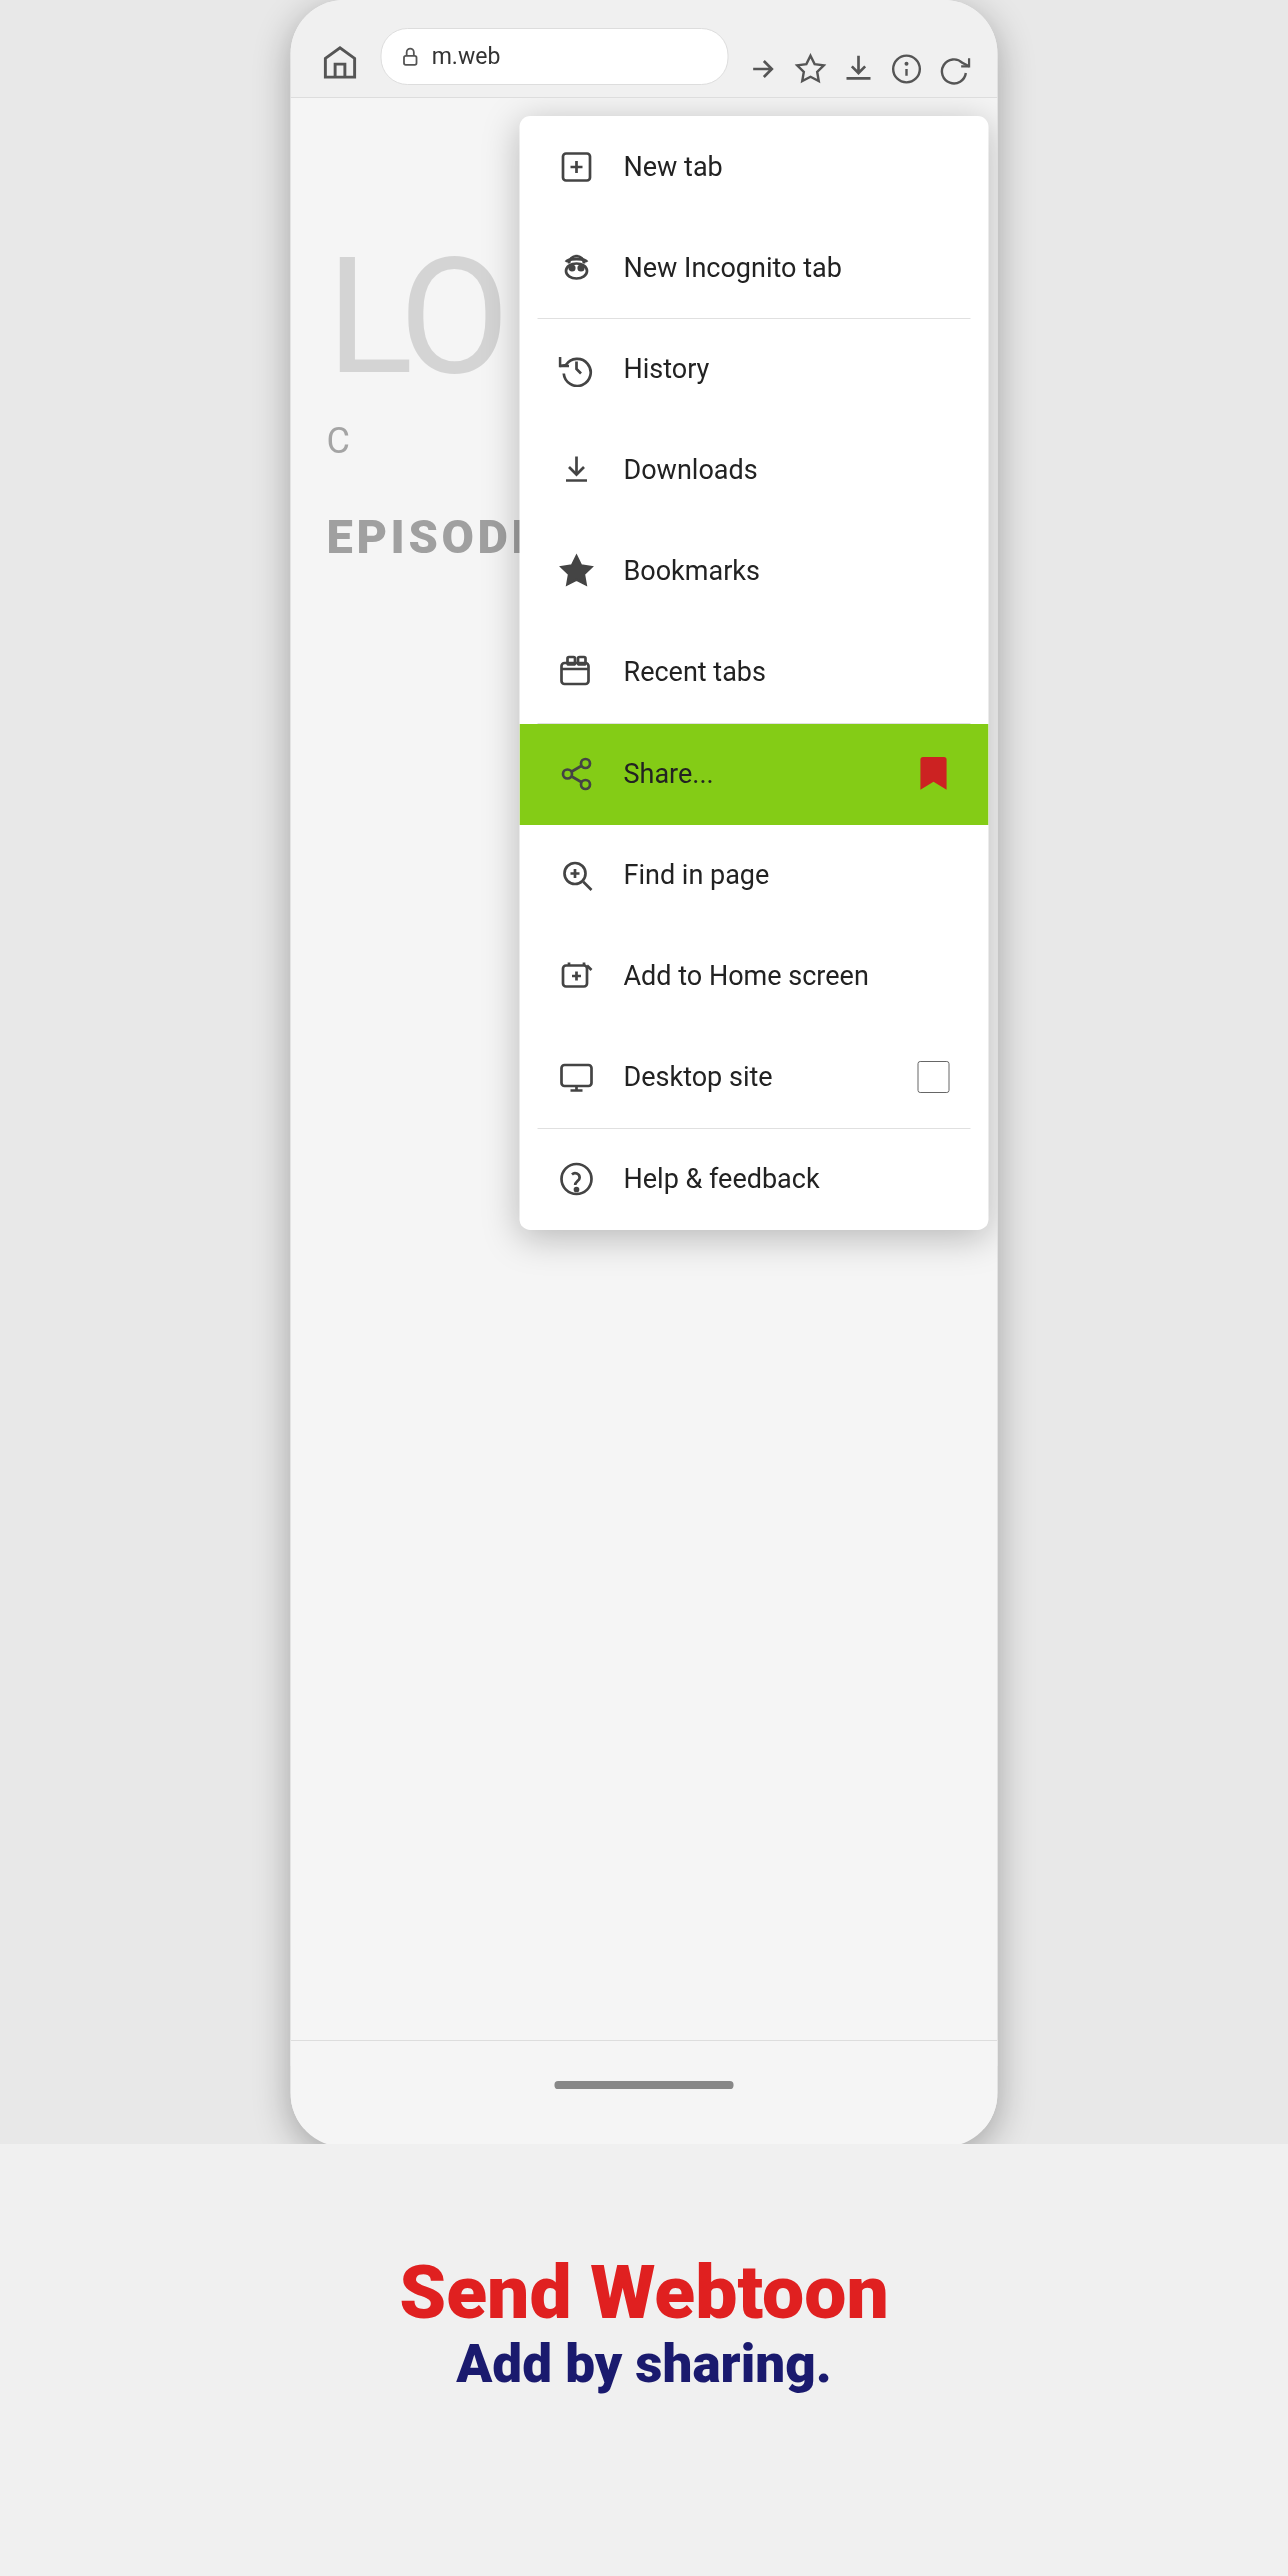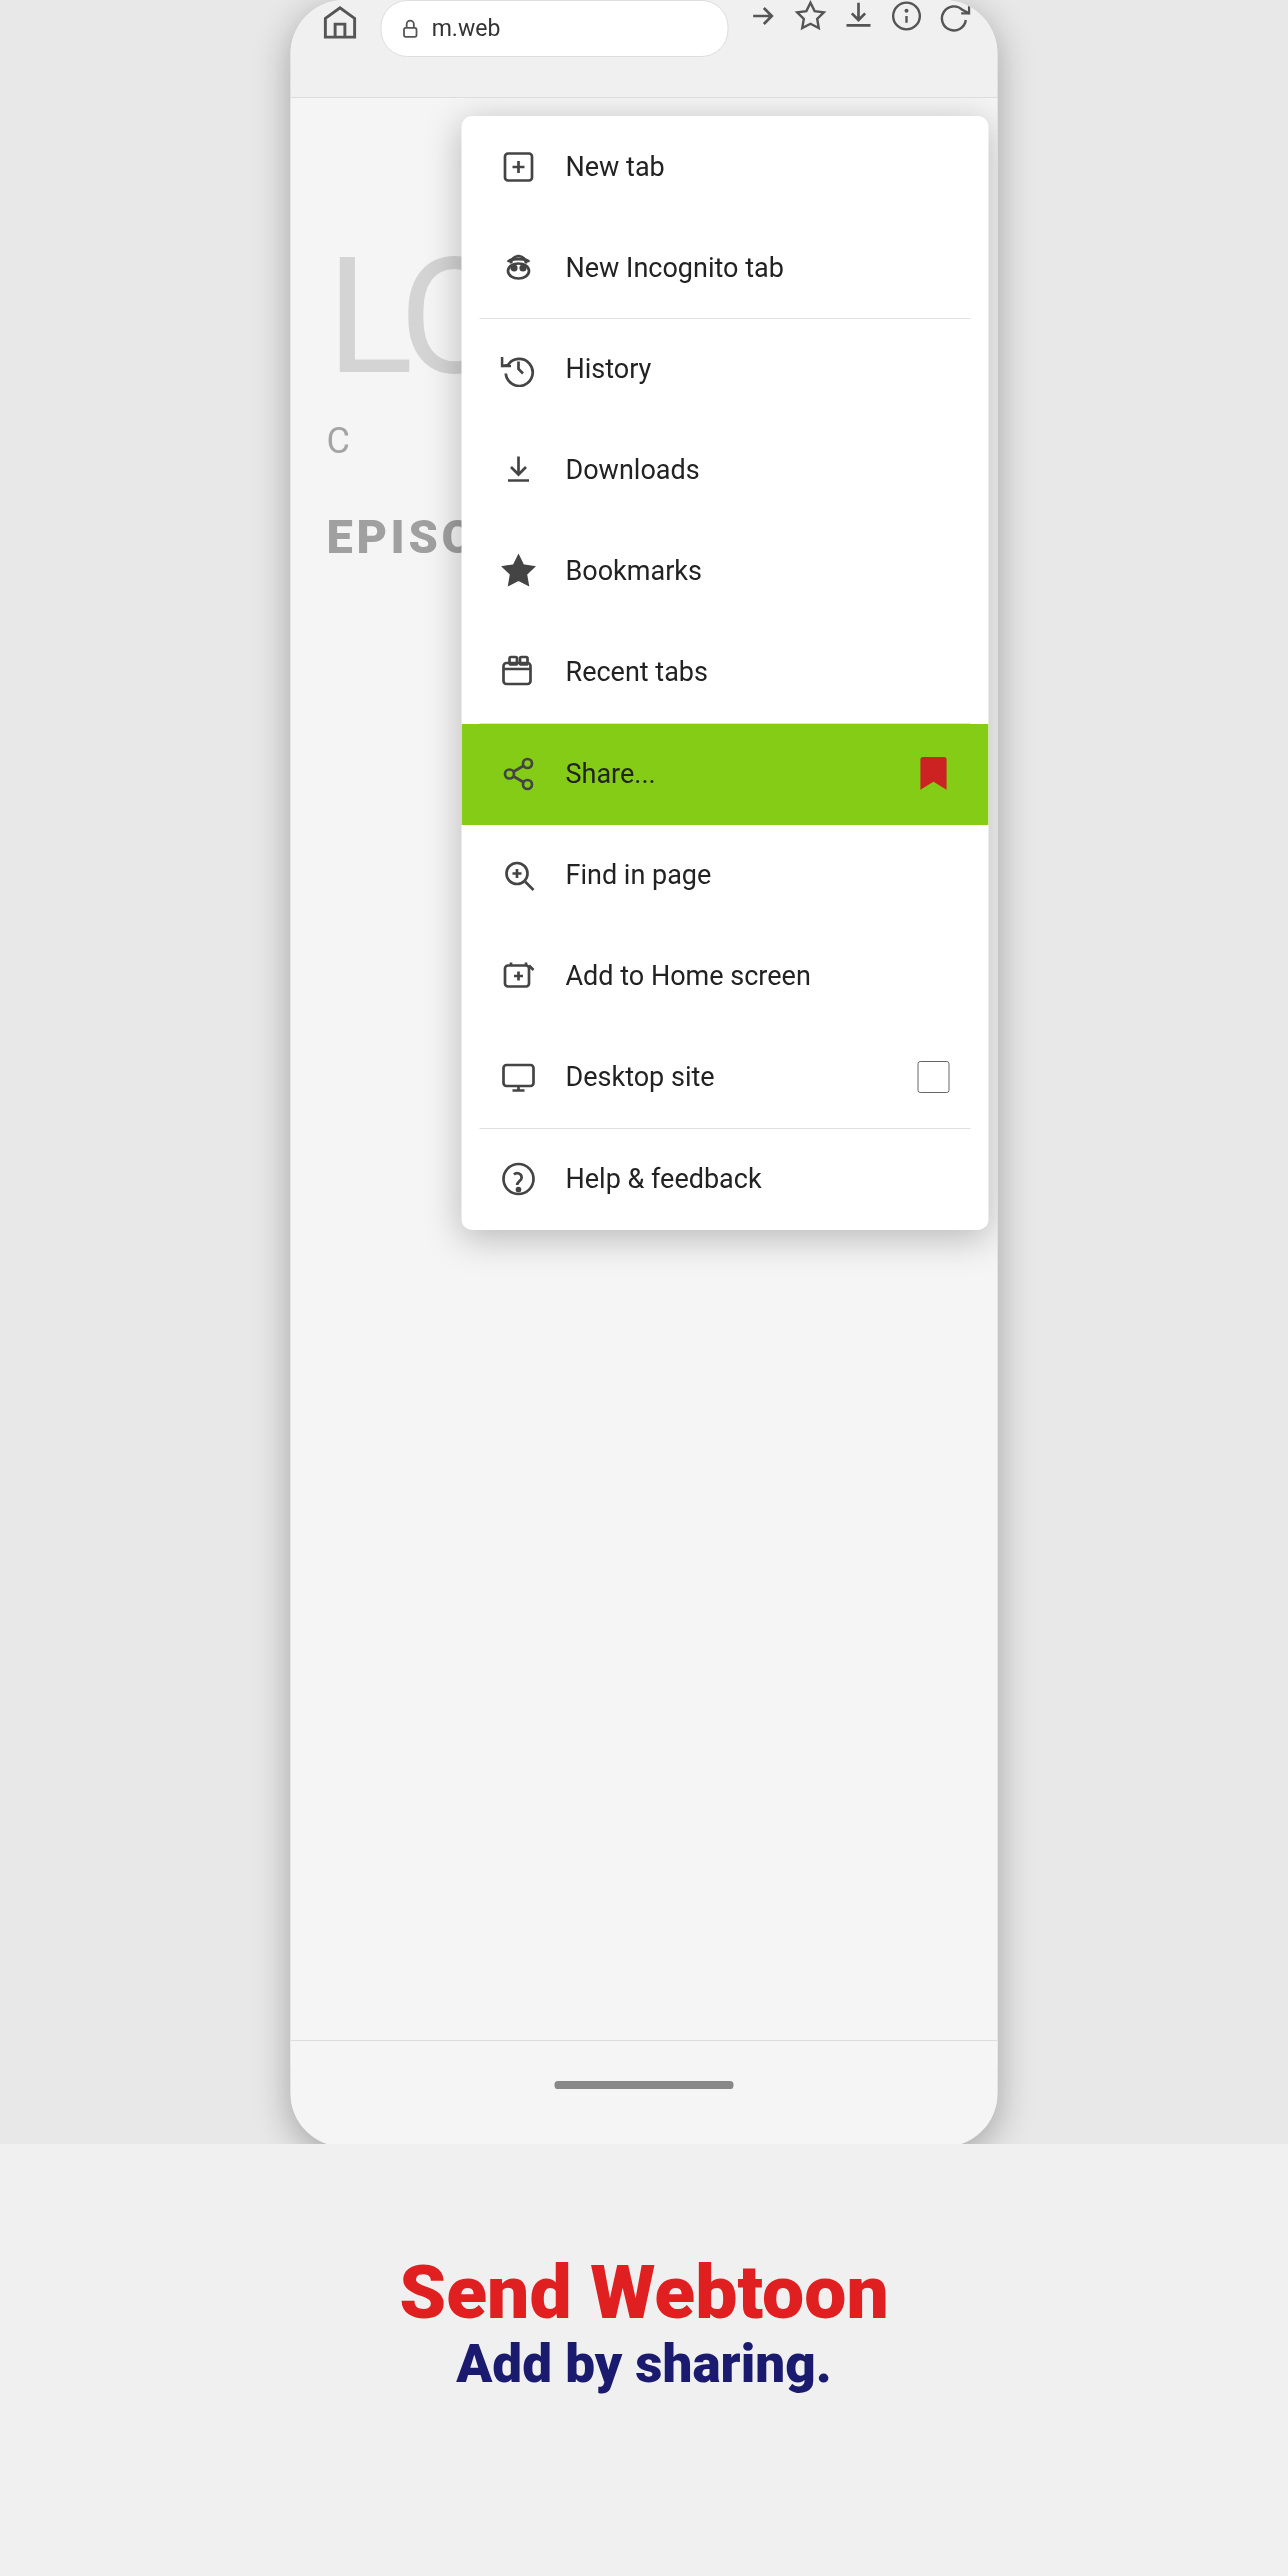--- a/index.html
+++ b/index.html
@@ -26,22 +26,22 @@
       border-radius: 54px;
       overflow: hidden;
       box-shadow: 0 9px 36px rgba(0,0,0,0.3);
     }
 
     
     .browser-bar {
       background: #f0f0f0;
       height: 98px;
       display: flex;
-      align-items: flex-start;
-      padding: 0 27px;
+      align-items: flex-end;
+      padding: 12px 27px;
       gap: 18px;
       border-bottom: 0.9px solid #ddd;
     }
 
     .browser-bar .home-icon {
       width: 45px;
       height: 45px;
       display: flex;
       align-items: center;
       justify-content: center;
@@ -122,21 +122,21 @@
       color: #222;
       opacity: 0.4;
       letter-spacing: 3.6px;
     }
 
     
     .context-menu {
       position: absolute;
       top: 18px;
       right: 9px;
-      width: 527px;
+      width: 469px;
       background: white;
       border-radius: 10.7px;
       box-shadow: 0 7.2px 36px rgba(0,0,0,0.25);
       z-index: 100;
       overflow: hidden;
     }
 
     .menu-item {
       display: flex;
       align-items: center;

